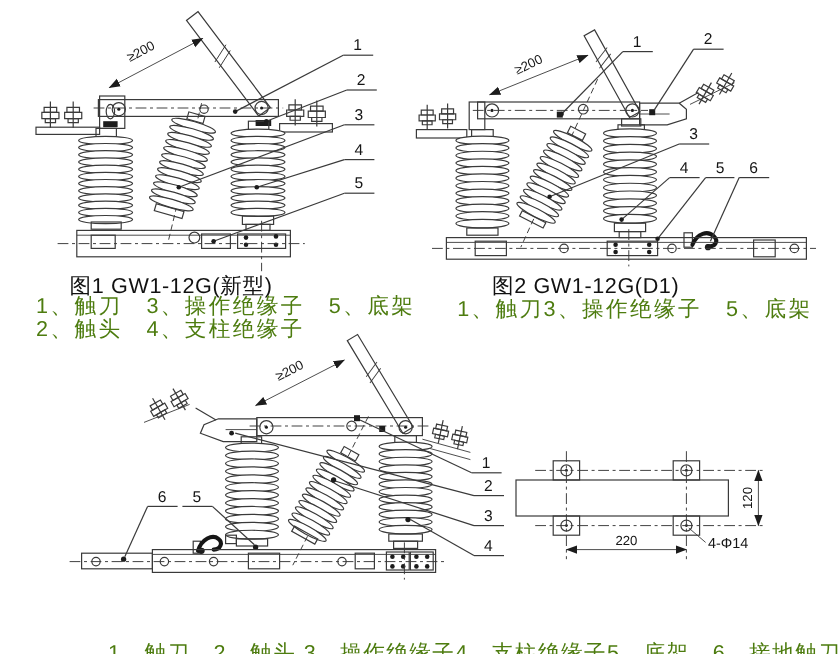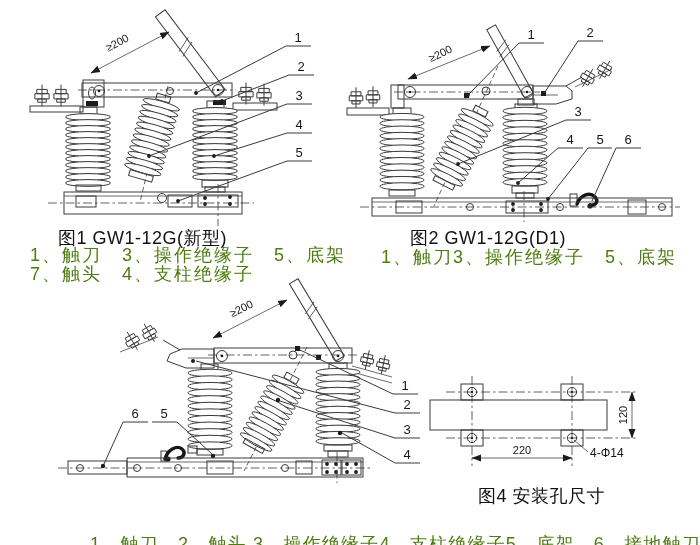--- a/index.html
+++ b/index.html
@@ -373,22 +373,21 @@
     <text x="522" y="454" class="dim">220</text>
     <line x1="632" y1="392" x2="632" y2="438" class="thin" marker-start="url(#ar)" marker-end="url(#ar)"></line>
     <text class="dim" transform="translate(627,415) rotate(-90)">120</text>
     <line x1="588" y1="452" x2="574" y2="440" class="thin"></line>
     <text x="590" y="457" style="font-size:12px">4-Φ14</text>
   </g>
 </svg>
 
 <div class="cap" style="left:58px;top:226px;width:200px">图1 GW1-12G(新型)</div>
 <div class="leg" style="left:30px;top:243px">1、触刀　3、操作绝缘子　5、底架</div>
-<div class="leg" style="left:30px;top:262px">7、触头　4、支柱绝缘子</div>
+<div class="leg" style="left:30px;top:262px">2、触头　4、支柱绝缘子</div>
 
 <div class="cap" style="left:410px;top:226px;width:195px">图2 GW1-12G(D1)</div>
 <div class="leg" style="left:381px;top:245px">1、触刀3、操作绝缘子　5、底架</div>
 
-<div class="cap" style="left:478px;top:484px;width:178px">图4 安装孔尺寸</div>
 
 <div class="leg foot" style="left:90px;top:532px">1、触刀　2、触头 3、操作绝缘子4、支柱绝缘子5、底架　6、接地触刀</div>
 
 </div>
 
 </body></html>

